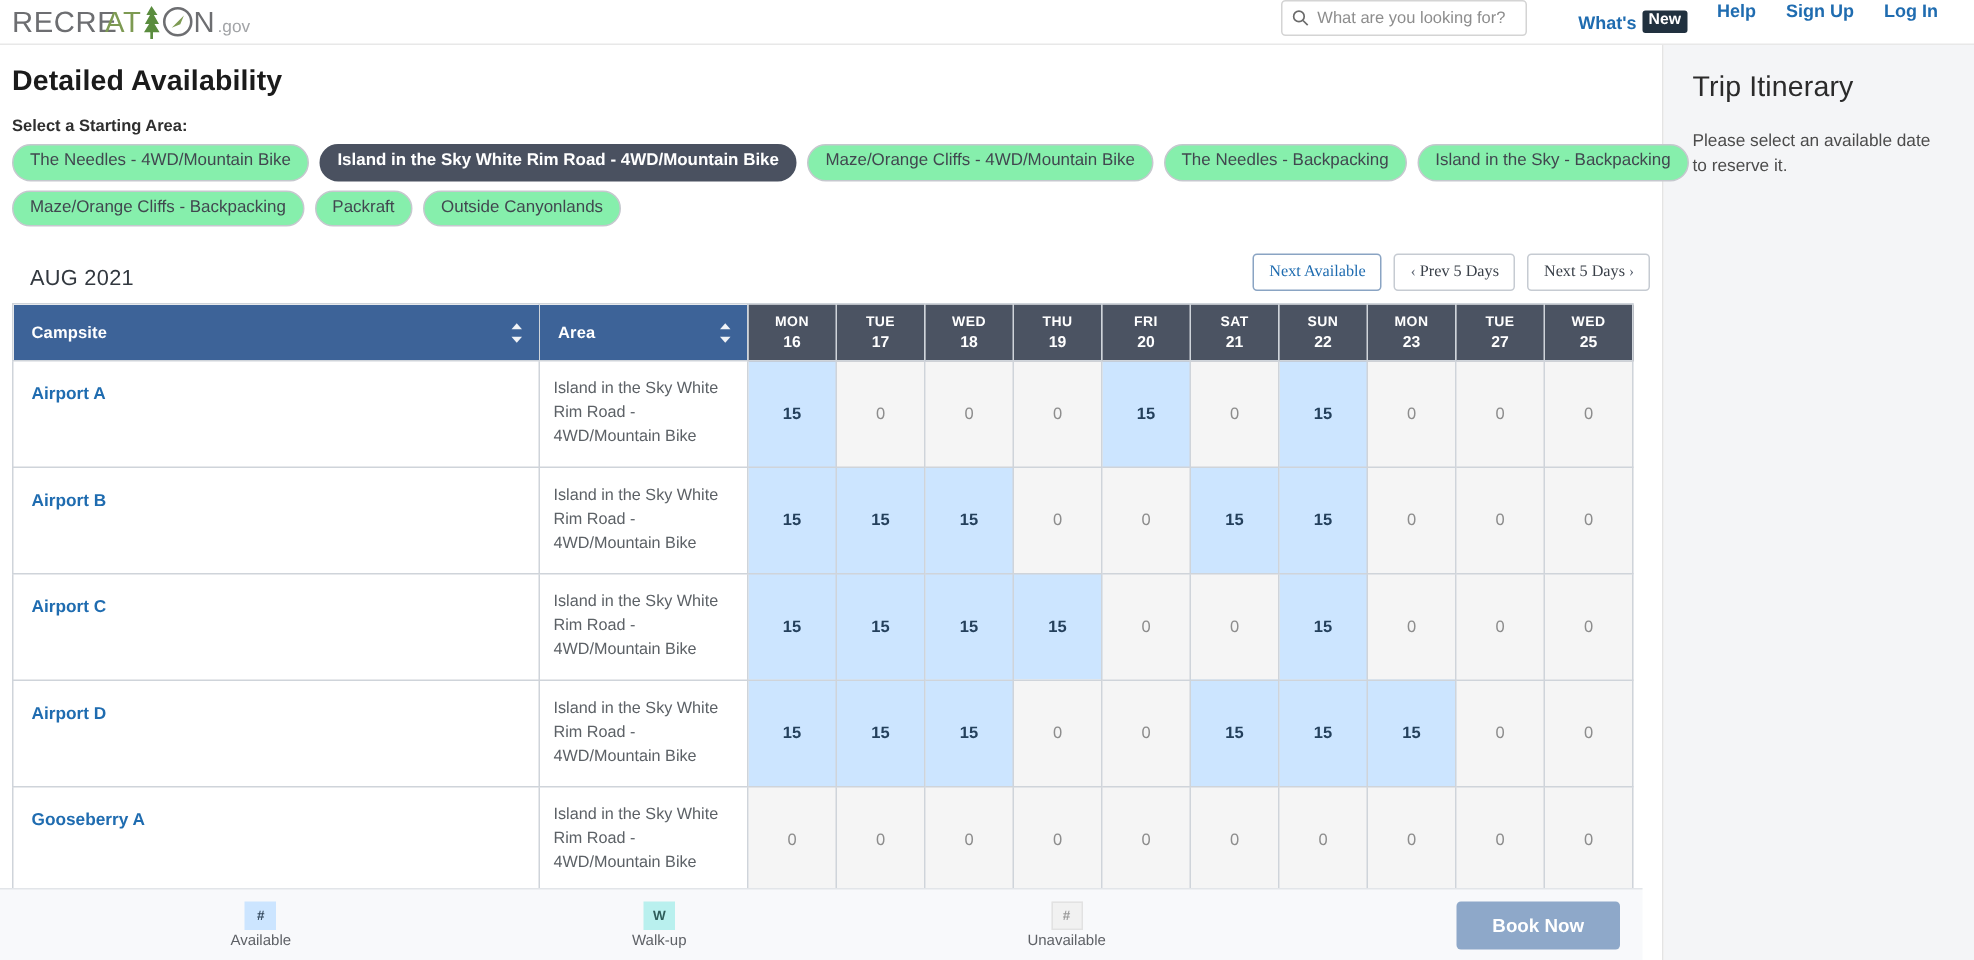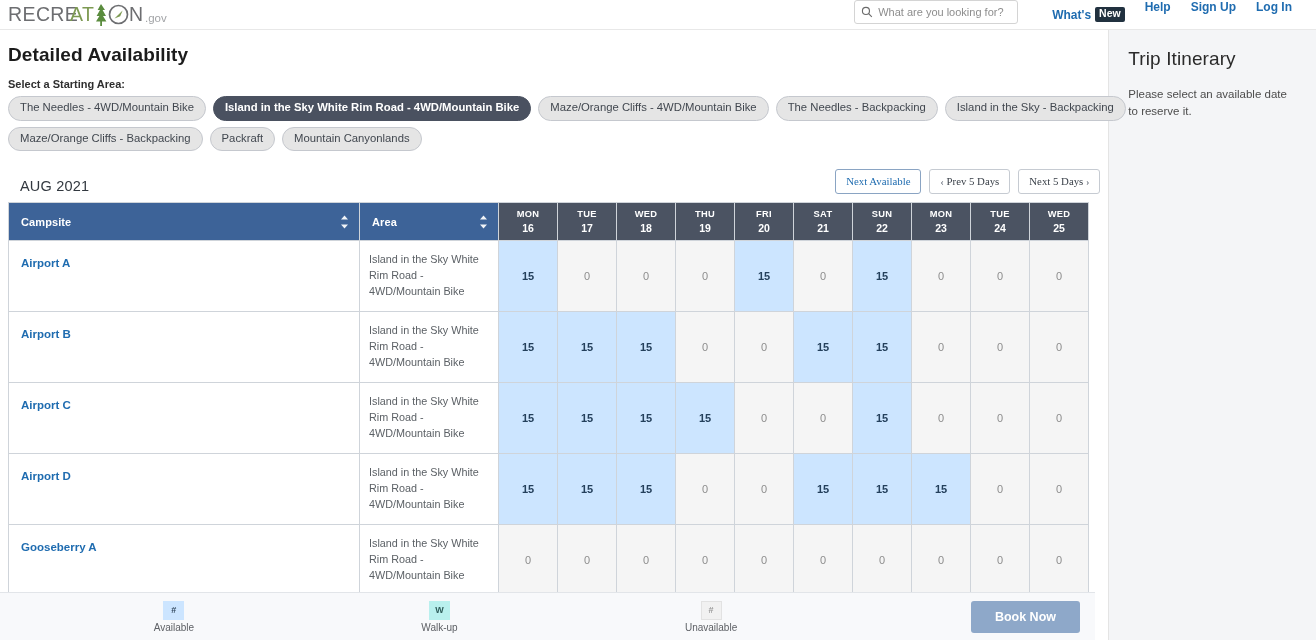--- a/index.html
+++ b/index.html
@@ -90,21 +90,21 @@
     color: #2f2f2f; padding: 12px 0 6px 8px;
   }
   .pills { padding-left: 8px; max-width: 1030px; }
   .pillrow { display: flex; gap: 7px; margin-bottom: 6px; flex-wrap: nowrap; }
   .pill {
     border: 1px solid #c5c8ce;
     border-radius: 13px;
     padding: 4px 11px 5px;
     font-size: 11.3px;
     color: #41474f;
-    background: #e5e5e5;
+    background: #86efac;
     white-space: nowrap;
     cursor: pointer;
     line-height: 1.2;
   }
   .pill.selected {
     background: #4a5160;
     border-color: #4a5160;
     color: #ffffff;
     font-weight: bold;
   }
@@ -292,21 +292,21 @@
       <div class="pillrow">
         <div class="pill">The Needles - 4WD/Mountain Bike</div>
         <div class="pill selected">Island in the Sky White Rim Road - 4WD/Mountain Bike</div>
         <div class="pill">Maze/Orange Cliffs - 4WD/Mountain Bike</div>
         <div class="pill">The Needles - Backpacking</div>
         <div class="pill">Island in the Sky - Backpacking</div>
       </div>
       <div class="pillrow">
         <div class="pill">Maze/Orange Cliffs - Backpacking</div>
         <div class="pill">Packraft</div>
-        <div class="pill">Mountain Canyonlands</div>
+        <div class="pill">Outside Canyonlands</div>
       </div>
     </div>
 
     <div class="monthrow">
       <div class="month">AUG 2021</div>
       <div class="daynav">
         <button class="navbtn primary">Next Available</button>
         <button class="navbtn">
           <span class="chev">‹</span>
           <span>Prev 5 Days</span>
@@ -363,21 +363,21 @@
             <th class="h-date">
               <span class="dow">SUN</span>
               <span class="dnum">22</span>
             </th>
             <th class="h-date">
               <span class="dow">MON</span>
               <span class="dnum">23</span>
             </th>
             <th class="h-date">
               <span class="dow">TUE</span>
-              <span class="dnum">24</span>
+              <span class="dnum">27</span>
             </th>
             <th class="h-date">
               <span class="dow">WED</span>
               <span class="dnum">25</span>
             </th>
           </tr>
         </thead>
         <tbody id="avail-body">
             <tr>
               <td class="c-name"><a>Airport A</a></td>

